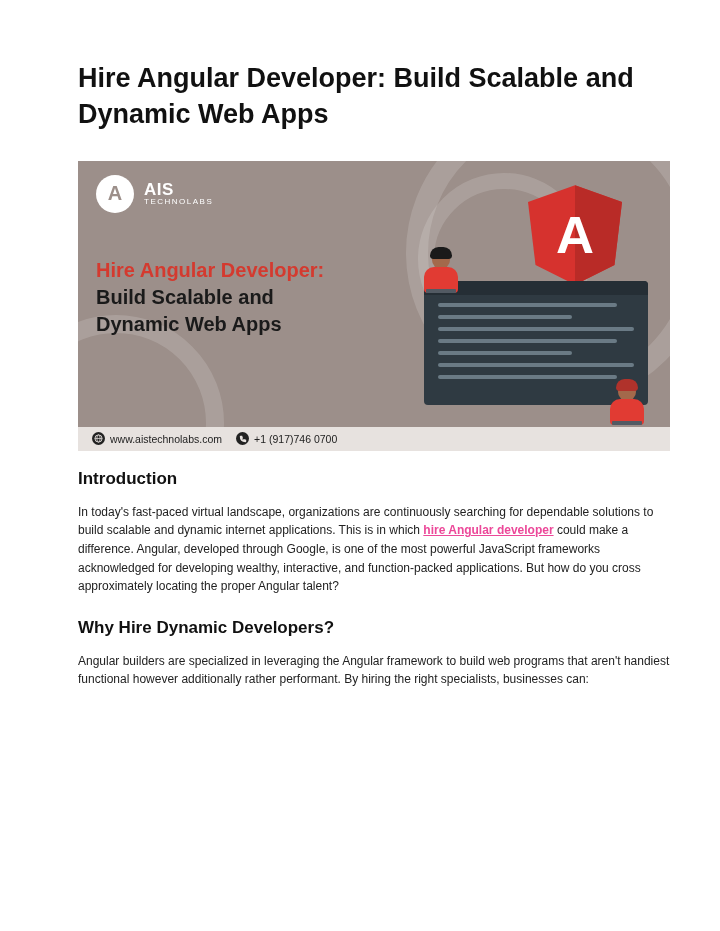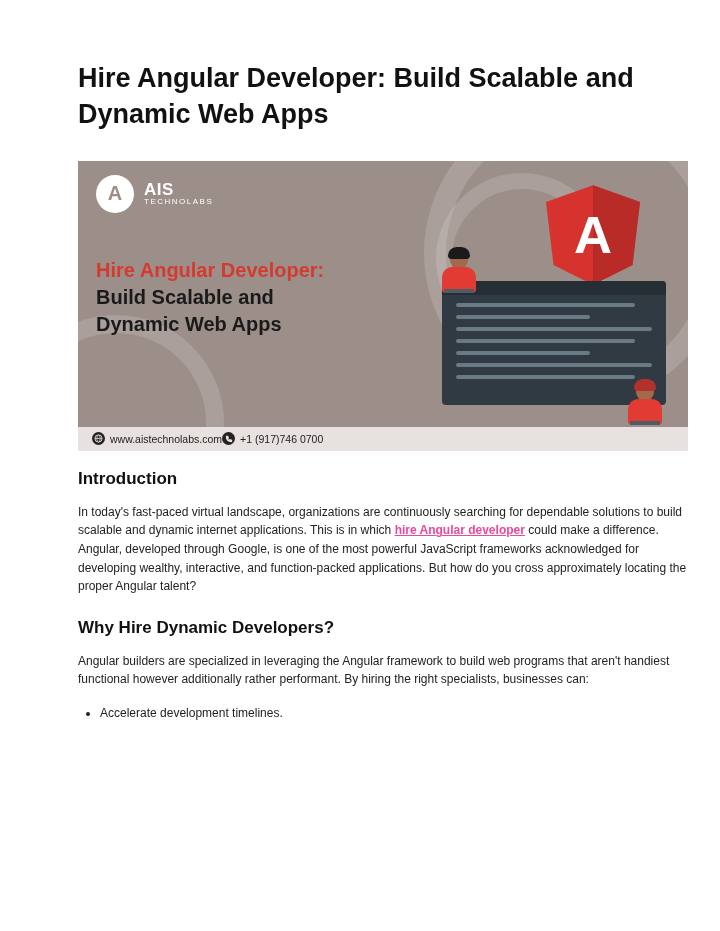--- a/index.html
+++ b/index.html
@@ -4,21 +4,21 @@
 <style>
   body {
     margin: 0;
     padding: 0;
     font-family: Arial, Helvetica, sans-serif;
     background: #ffffff;
     color: #111;
     width: 720px;
   }
   .page {
-    padding: 60px 32px 40px 78px;
+    padding: 60px 50px 40px 78px;
   }
   h1.main-title {
     font-size: 27px;
     line-height: 1.35;
     margin: 0 0 28px 0;
     font-weight: bold;
   }
   .banner {
     position: relative;
     width: 100%;
@@ -63,20 +63,21 @@
   .bt-red { color: #d43a2f; }
   .bt-black { color: #1a1a1a; }
   .banner-footer {
     position: absolute;
     left: 0; right: 0; bottom: 0;
     height: 24px;
     background: #e7e2df;
     display: flex;
     align-items: center;
     font-size: 10.5px;
+    gap: 14px;
     padding-left: 14px;
     color: #222;
   }
   .bf-icon {
     width: 13px; height: 13px; border-radius: 50%;
     background: #222; color: #e7e2df;
     display: inline-flex; align-items: center; justify-content: center;
     font-size: 8px; margin-right: 5px;
   }
   .bf-item{ display: inline-flex; align-items: center;}
@@ -212,17 +213,14 @@
 
   <p class="body-text">
     <span>In today's fast-paced virtual landscape, organizations are continuously searching for dependable solutions to build scalable and dynamic internet applications. This is in which </span><a href="#" class="inline-link">hire Angular developer</a><span> could make a difference. Angular, developed through Google, is one of the most powerful JavaScript frameworks acknowledged for developing wealthy, interactive, and function-packed applications. But how do you cross approximately locating the proper Angular talent?</span>
   </p>
 
 
   <h2 class="sub-title mt">Why Hire Dynamic Developers?</h2>
 
   <p class="body-text">Angular builders are specialized in leveraging the Angular framework to build web programs that aren't handiest functional however additionally rather performant. By hiring the right specialists, businesses can:</p>
 
-  <ul class="bullets">
-    <li class="body-text" style="margin:0">Accelerate development timelines.</li>
-  </ul>
 
 </div>
 
 </body></html>

